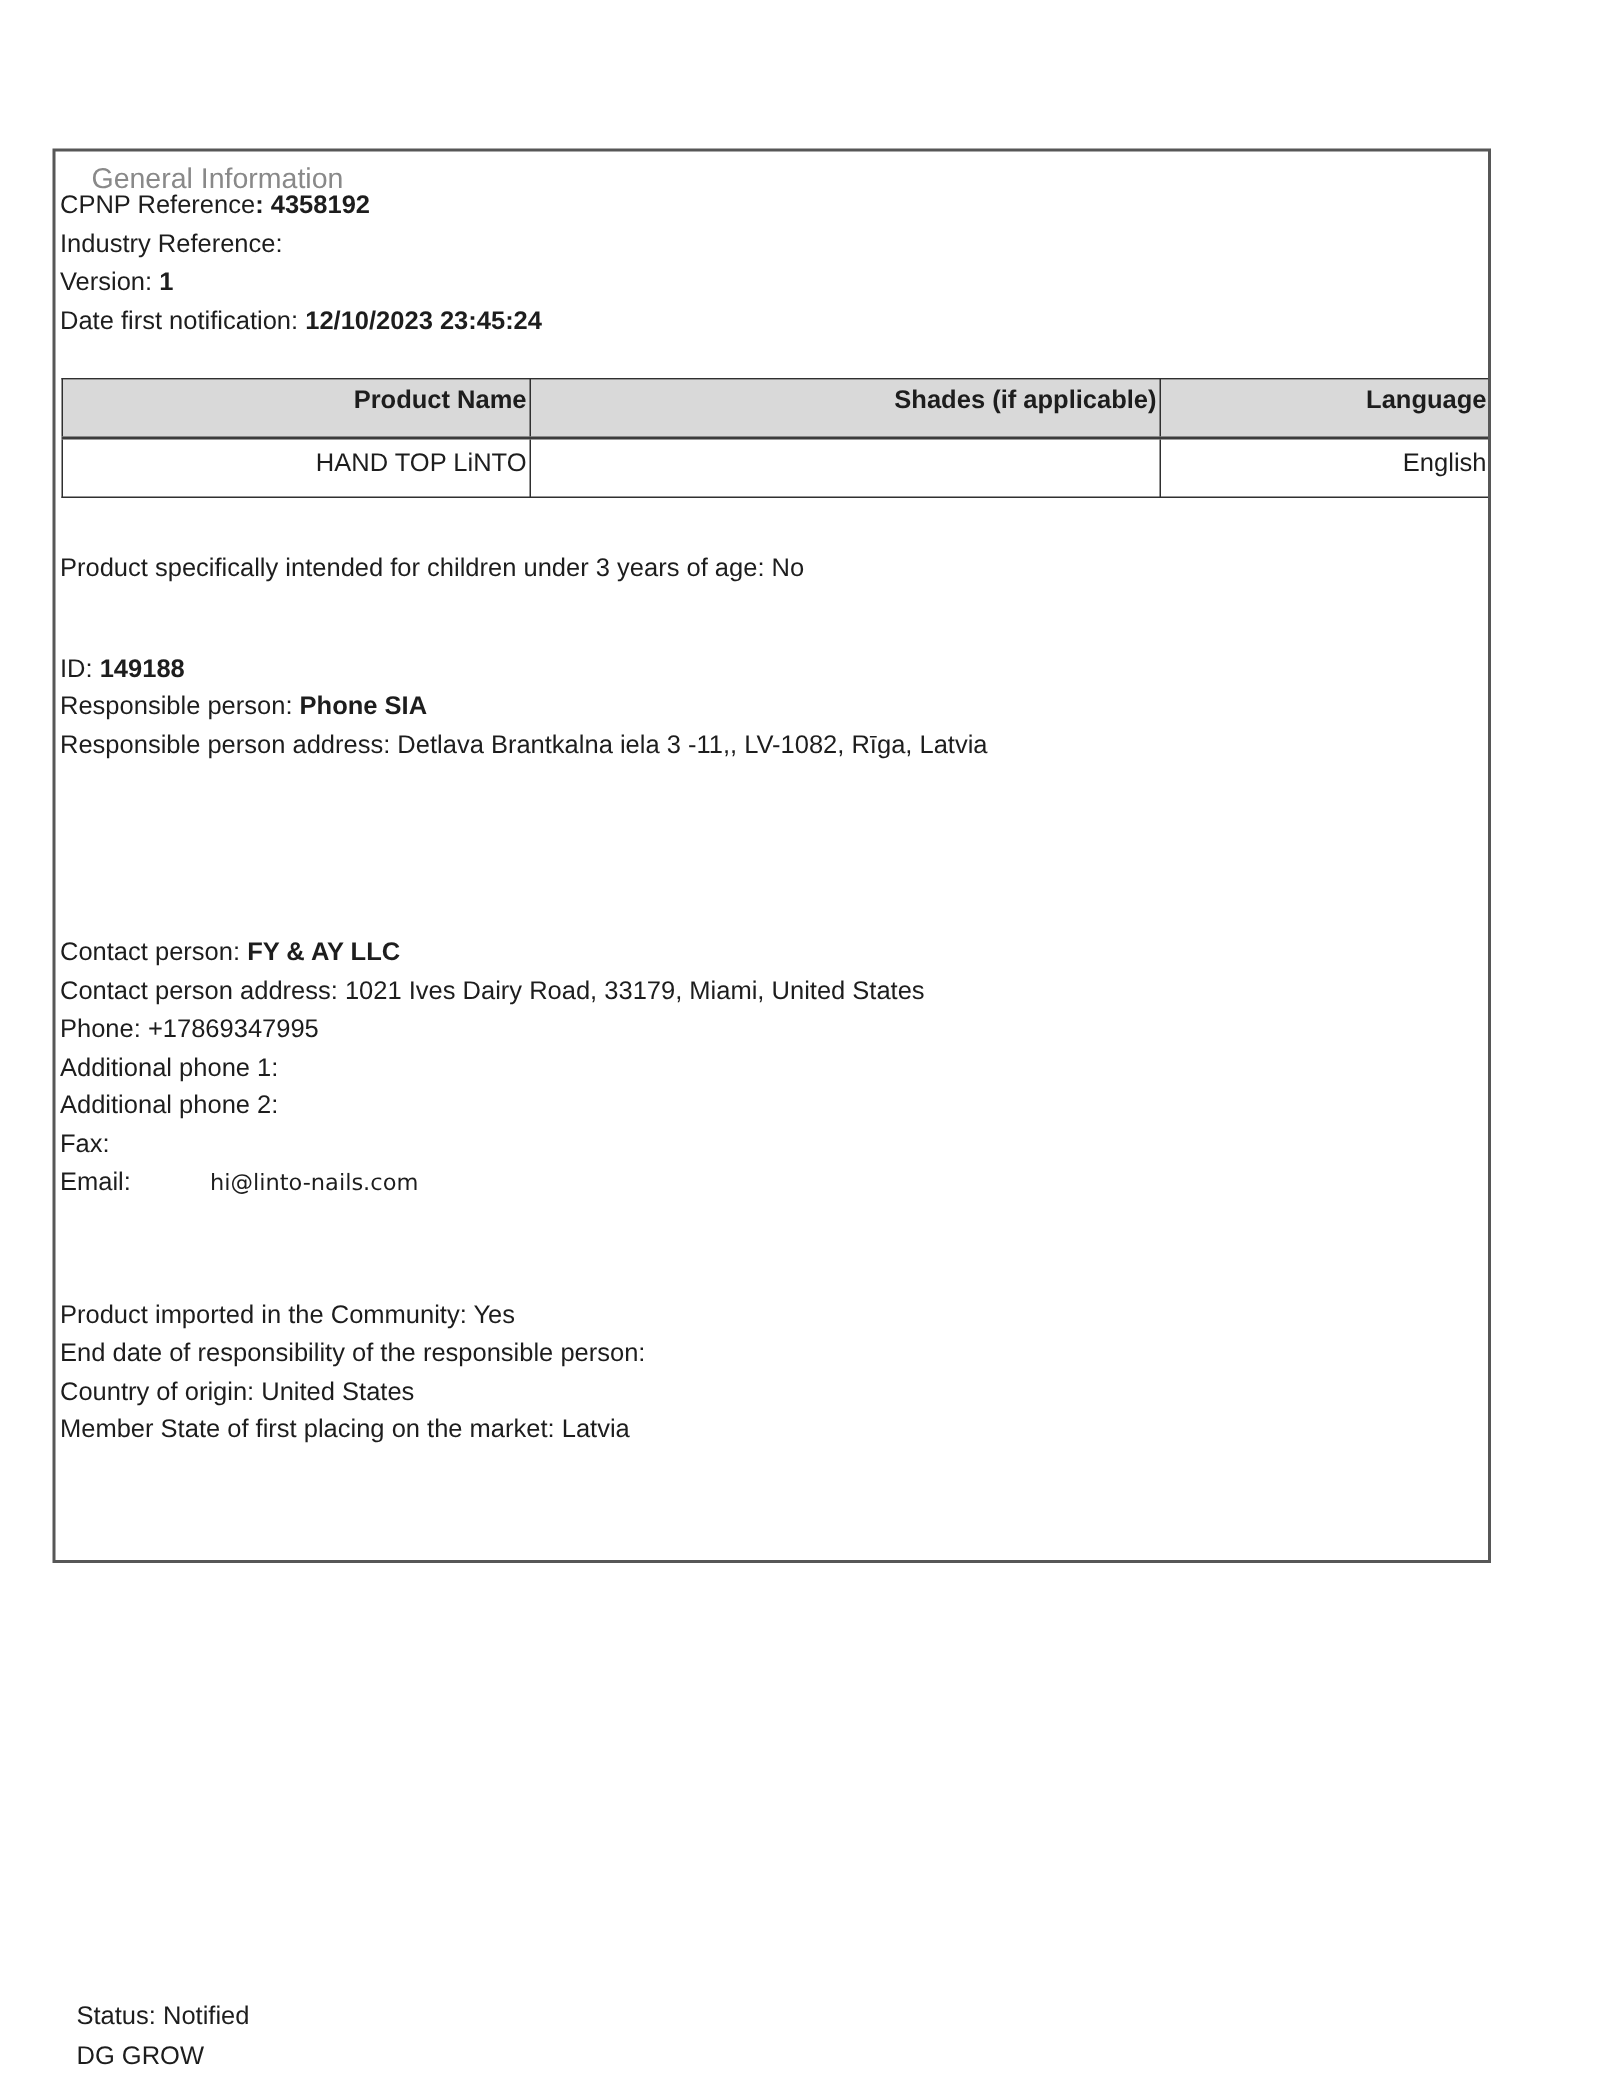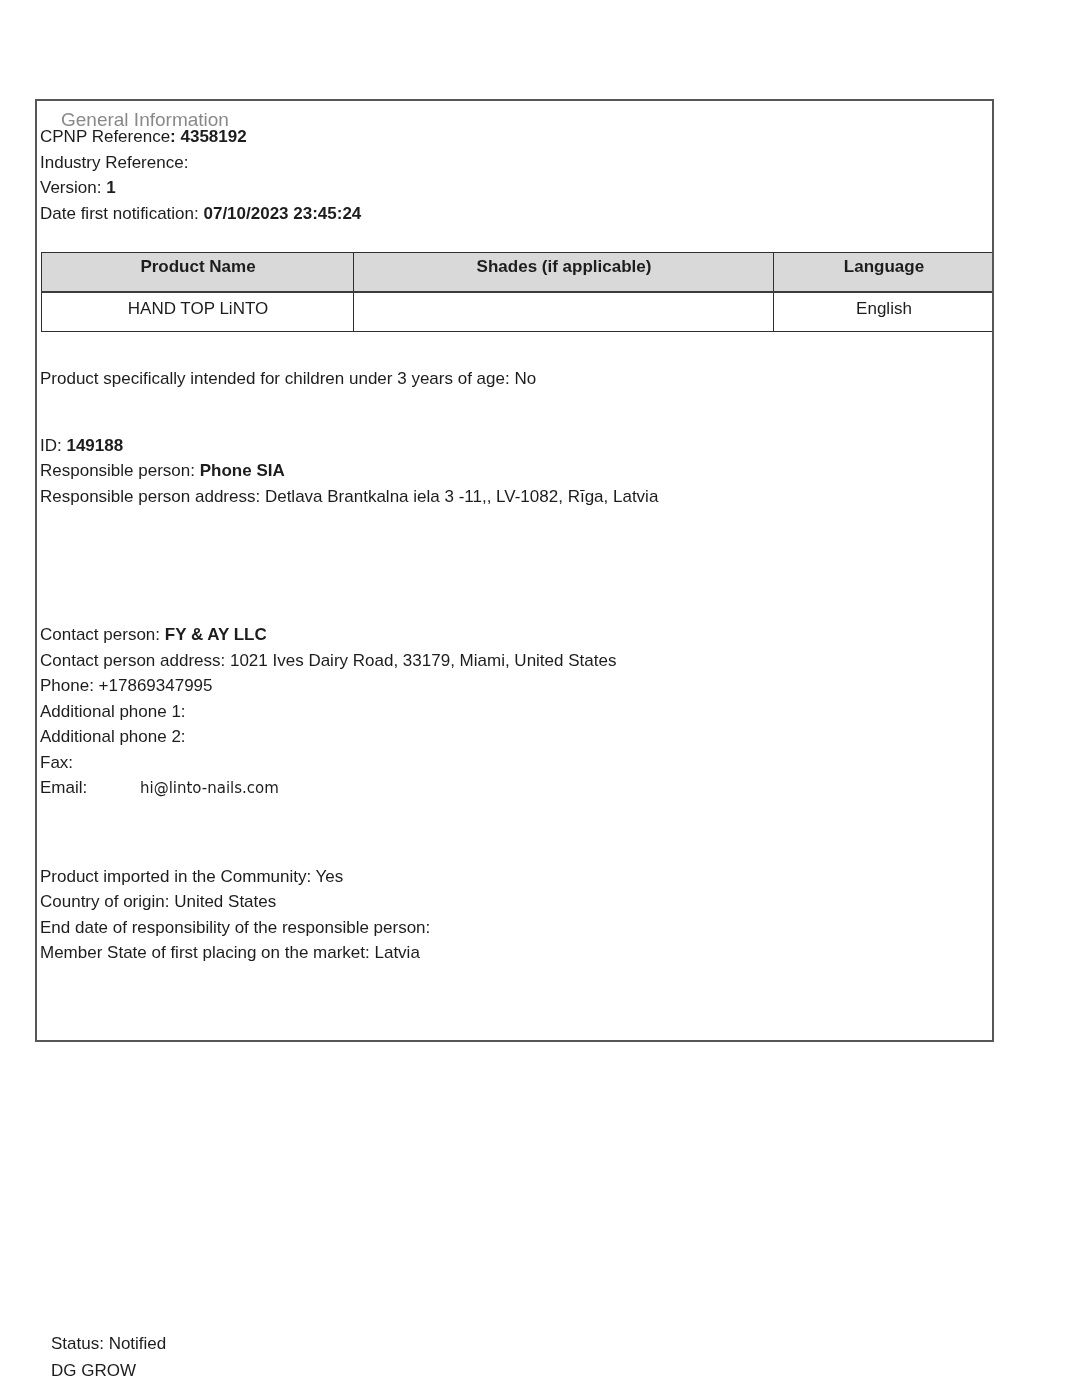--- a/index.html
+++ b/index.html
@@ -51,21 +51,21 @@
   .sF { height: 62px; }
   table.product-table {
     border-collapse: collapse;
     table-layout: fixed;
     width: 952px;
     margin-left: 1px;
   }
   table.product-table th,
   table.product-table td {
     border: 1px solid #2f2f2f;
-    text-align: center;
+    text-align: right;
     vertical-align: top;
     font-size: 17px;
     box-sizing: border-box;
     padding: 4px 2px 0 3px;
     overflow: hidden;
   }
   table.product-table th {
     background: #d9d9d9;
     font-weight: bold;
     height: 39px;
@@ -96,21 +96,21 @@
 <body>
 
 <div class="page-title">General Information</div>
 
 <div class="panel">
   <div class="spacer sA"></div>
 
   <p class="line"><span>CPNP Reference</span><span class="b">: 4358192</span></p>
   <p class="line"><span>Industry Reference:</span><span class="b"></span></p>
   <p class="line"><span>Version: </span><span class="b">1</span></p>
-  <p class="line"><span>Date first notification: </span><span class="b">07/10/2023 23:45:24</span></p>
+  <p class="line"><span>Date first notification: </span><span class="b">12/10/2023 23:45:24</span></p>
 
   <div class="spacer sB"></div>
 
   <table class="product-table">
     <colgroup>
       <col style="width:312px">
       <col style="width:420px">
       <col style="width:220px">
     </colgroup>
     <thead>
@@ -145,21 +145,21 @@
   <p class="line"><span>Contact person address: 1021 Ives Dairy Road, 33179, Miami, United States</span><span class="b"></span></p>
   <p class="line"><span>Phone: +17869347995</span><span class="b"></span></p>
   <p class="line"><span>Additional phone 1:</span><span class="b"></span></p>
   <p class="line"><span>Additional phone 2:</span><span class="b"></span></p>
   <p class="line"><span>Fax:</span><span class="b"></span></p>
   <p class="line"><span>Email: </span><span class="email-value">hi@linto-nails.com</span></p>
 
   <div class="spacer sF"></div>
 
   <p class="line">Product imported in the Community: Yes</p>
+  <p class="line">End date of responsibility of the responsible person:</p>
   <p class="line">Country of origin: United States</p>
-  <p class="line">End date of responsibility of the responsible person:</p>
   <p class="line">Member State of first placing on the market: Latvia</p>
 </div>
 
 <div class="footer">
   <p>Status: Notified</p>
   <p>DG GROW</p>
 </div>
 
 </body></html>

